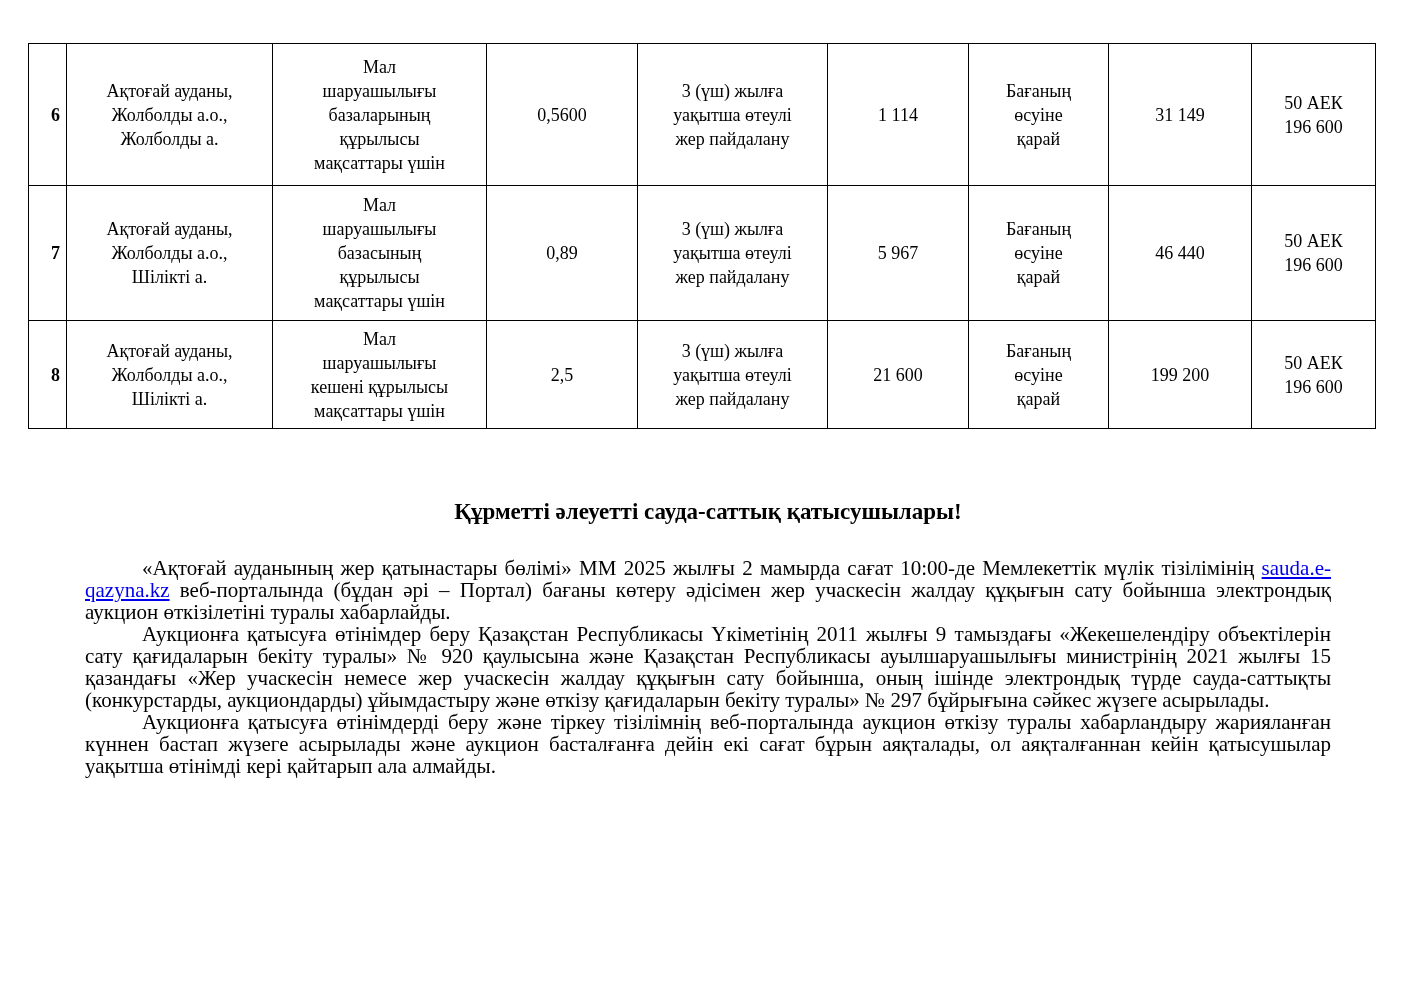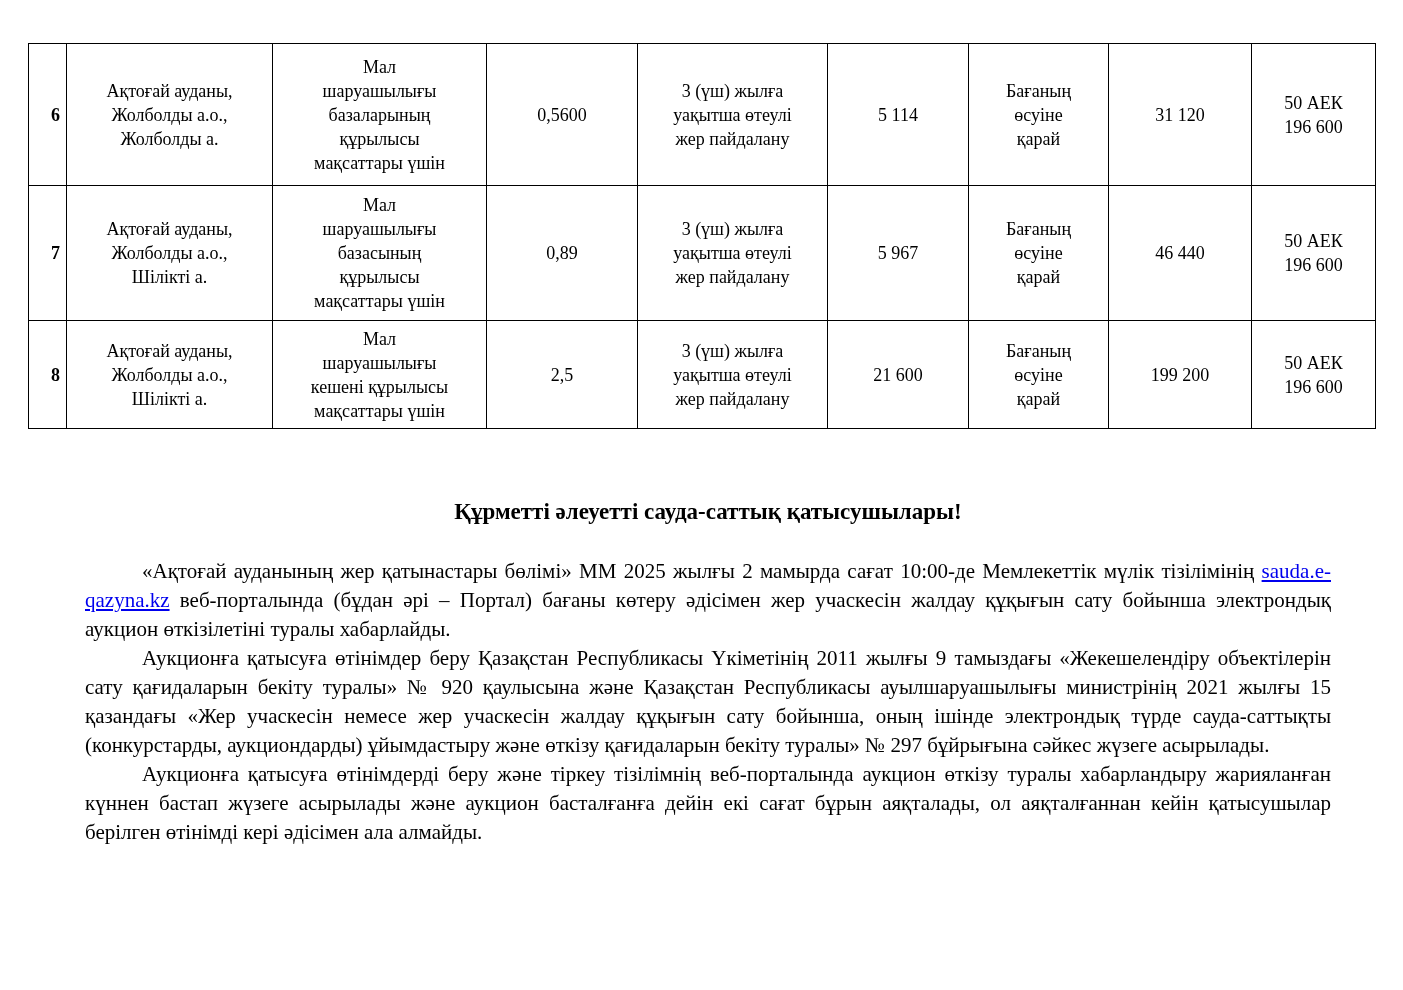--- a/index.html
+++ b/index.html
@@ -42,21 +42,21 @@
     margin: 70px 72px 16px 85px;
   }
   h1.heading {
     font-size: 23px;
     font-weight: bold;
     text-align: center;
     margin: 0 0 32px 0;
   }
   .text-block p {
     font-size: 21px;
-    line-height: 29px;
+    line-height: 22px;
     text-align: justify;
     text-indent: 57px;
     margin: 0;
   }
   a.portal-link {
     color: #0000EE;
     text-decoration: underline;
   }
 </style>
 </head>
@@ -84,25 +84,25 @@
 Жолболды а.</td>
         <td>Мал
 шаруашылығы
 базаларының
 құрылысы
 мақсаттары үшін</td>
         <td>0,5600</td>
         <td>3 (үш) жылға
 уақытша өтеулі
 жер пайдалану</td>
-        <td>5 114</td>
+        <td>1 114</td>
         <td>Бағаның
 өсуіне
 қарай</td>
-        <td>31 120</td>
+        <td>31 149</td>
         <td>50 АЕК
 196 600</td>
       </tr>
       <tr class="r7">
         <td class="num">7</td>
         <td>Ақтоғай ауданы,
 Жолболды а.о.,
 Шілікті а.</td>
         <td>Мал
 шаруашылығы
@@ -145,16 +145,16 @@
     </tbody>
   </table>
 
   <div class="text-block">
     <h1 class="heading">Құрметті әлеуетті сауда-саттық қатысушылары!</h1>
 
     <p><span>«Ақтоғай ауданының жер қатынастары бөлімі» ММ 2025 жылғы 2 мамырда сағат 10:00-де Мемлекеттік мүлік тізілімінің </span><a href="#" class="portal-link">sauda.e-qazyna.kz</a><span> веб-порталында (бұдан әрі – Портал) бағаны көтеру әдісімен жер учаскесін жалдау құқығын сату бойынша электрондық аукцион өткізілетіні туралы хабарлайды.</span></p>
 
     <p>Аукционға қатысуға өтінімдер беру Қазақстан Республикасы Үкіметінің 2011 жылғы 9 тамыздағы «Жекешелендіру объектілерін сату қағидаларын бекіту туралы» № 920 қаулысына және Қазақстан Республикасы ауылшаруашылығы министрінің 2021 жылғы 15 қазандағы «Жер учаскесін немесе жер учаскесін жалдау құқығын сату бойынша, оның ішінде электрондық түрде сауда-саттықты (конкурстарды, аукциондарды) ұйымдастыру және өткізу қағидаларын бекіту туралы» № 297 бұйрығына сәйкес жүзеге асырылады.</p>
 
-    <p>Аукционға қатысуға өтінімдерді беру және тіркеу тізілімнің веб-порталында аукцион өткізу туралы хабарландыру жарияланған күннен бастап жүзеге асырылады және аукцион басталғанға дейін екі сағат бұрын аяқталады, ол аяқталғаннан кейін қатысушылар берілген өтінімді кері әдісімен ала алмайды.</p>
+    <p>Аукционға қатысуға өтінімдерді беру және тіркеу тізілімнің веб-порталында аукцион өткізу туралы хабарландыру жарияланған күннен бастап жүзеге асырылады және аукцион басталғанға дейін екі сағат бұрын аяқталады, ол аяқталғаннан кейін қатысушылар уақытша өтінімді кері қайтарып ала алмайды.</p>
   </div>
 
 </div>
 
 </body></html>

